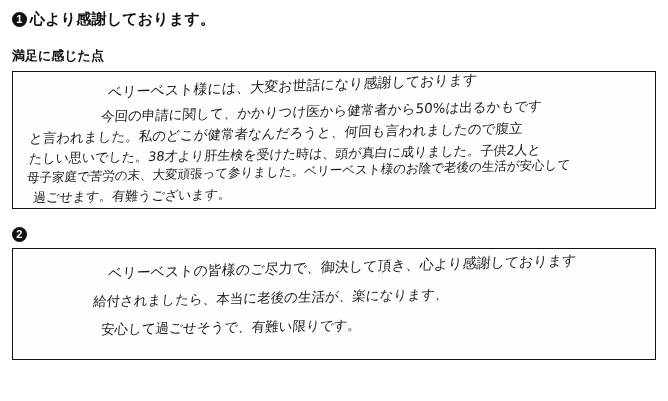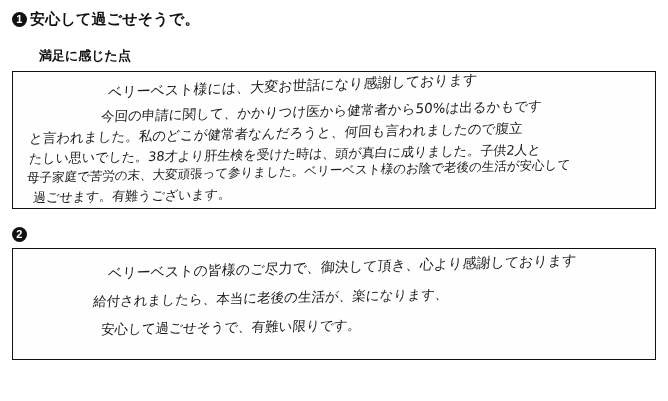--- a/index.html
+++ b/index.html
@@ -74,21 +74,20 @@
     width: 5px;
     height: 10px;
     border: solid #111;
     border-width: 0 1.6px 1.6px 0;
     transform: rotate(40deg);
   }
   .sub-label {
     font-size: 13px;
     font-weight: bold;
     margin-top: 18px;
-    margin-left: 27px;
   }
   .answer-box {
     border: 1.4px solid #111;
     box-sizing: border-box;
     margin-top: 6px;
     position: relative;
     overflow: hidden;
     background: #fefefe;
   }
   .answer-box.box1 { height: 138px; }
@@ -116,21 +115,21 @@
 
   .q2 { margin-top: 18px; }
 </style>
 </head>
 <body>
 
 <div class="sheet">
 
   <div class="q-line">
     <span class="q-num">1</span>
-    <span>安心して過ごせそうで。</span>
+    <span>心より感謝しております。</span>
   </div>
 
 
   <div class="sub-label">満足に感じた点</div>
 
   <div class="answer-box box1">
     <span class="hand hw-l1">ベリーベスト様には、大変お世話になり感謝しております</span>
     <span class="hand hw-l2">今回の申請に関して、かかりつけ医から健常者から50%は出るかもです</span>
     <span class="hand hw-l3">と言われました。私のどこが健常者なんだろうと、何回も言われましたので腹立</span>
     <span class="hand hw-l4">たしい思いでした。38才より肝生検を受けた時は、頭が真白に成りました。子供2人と</span>

